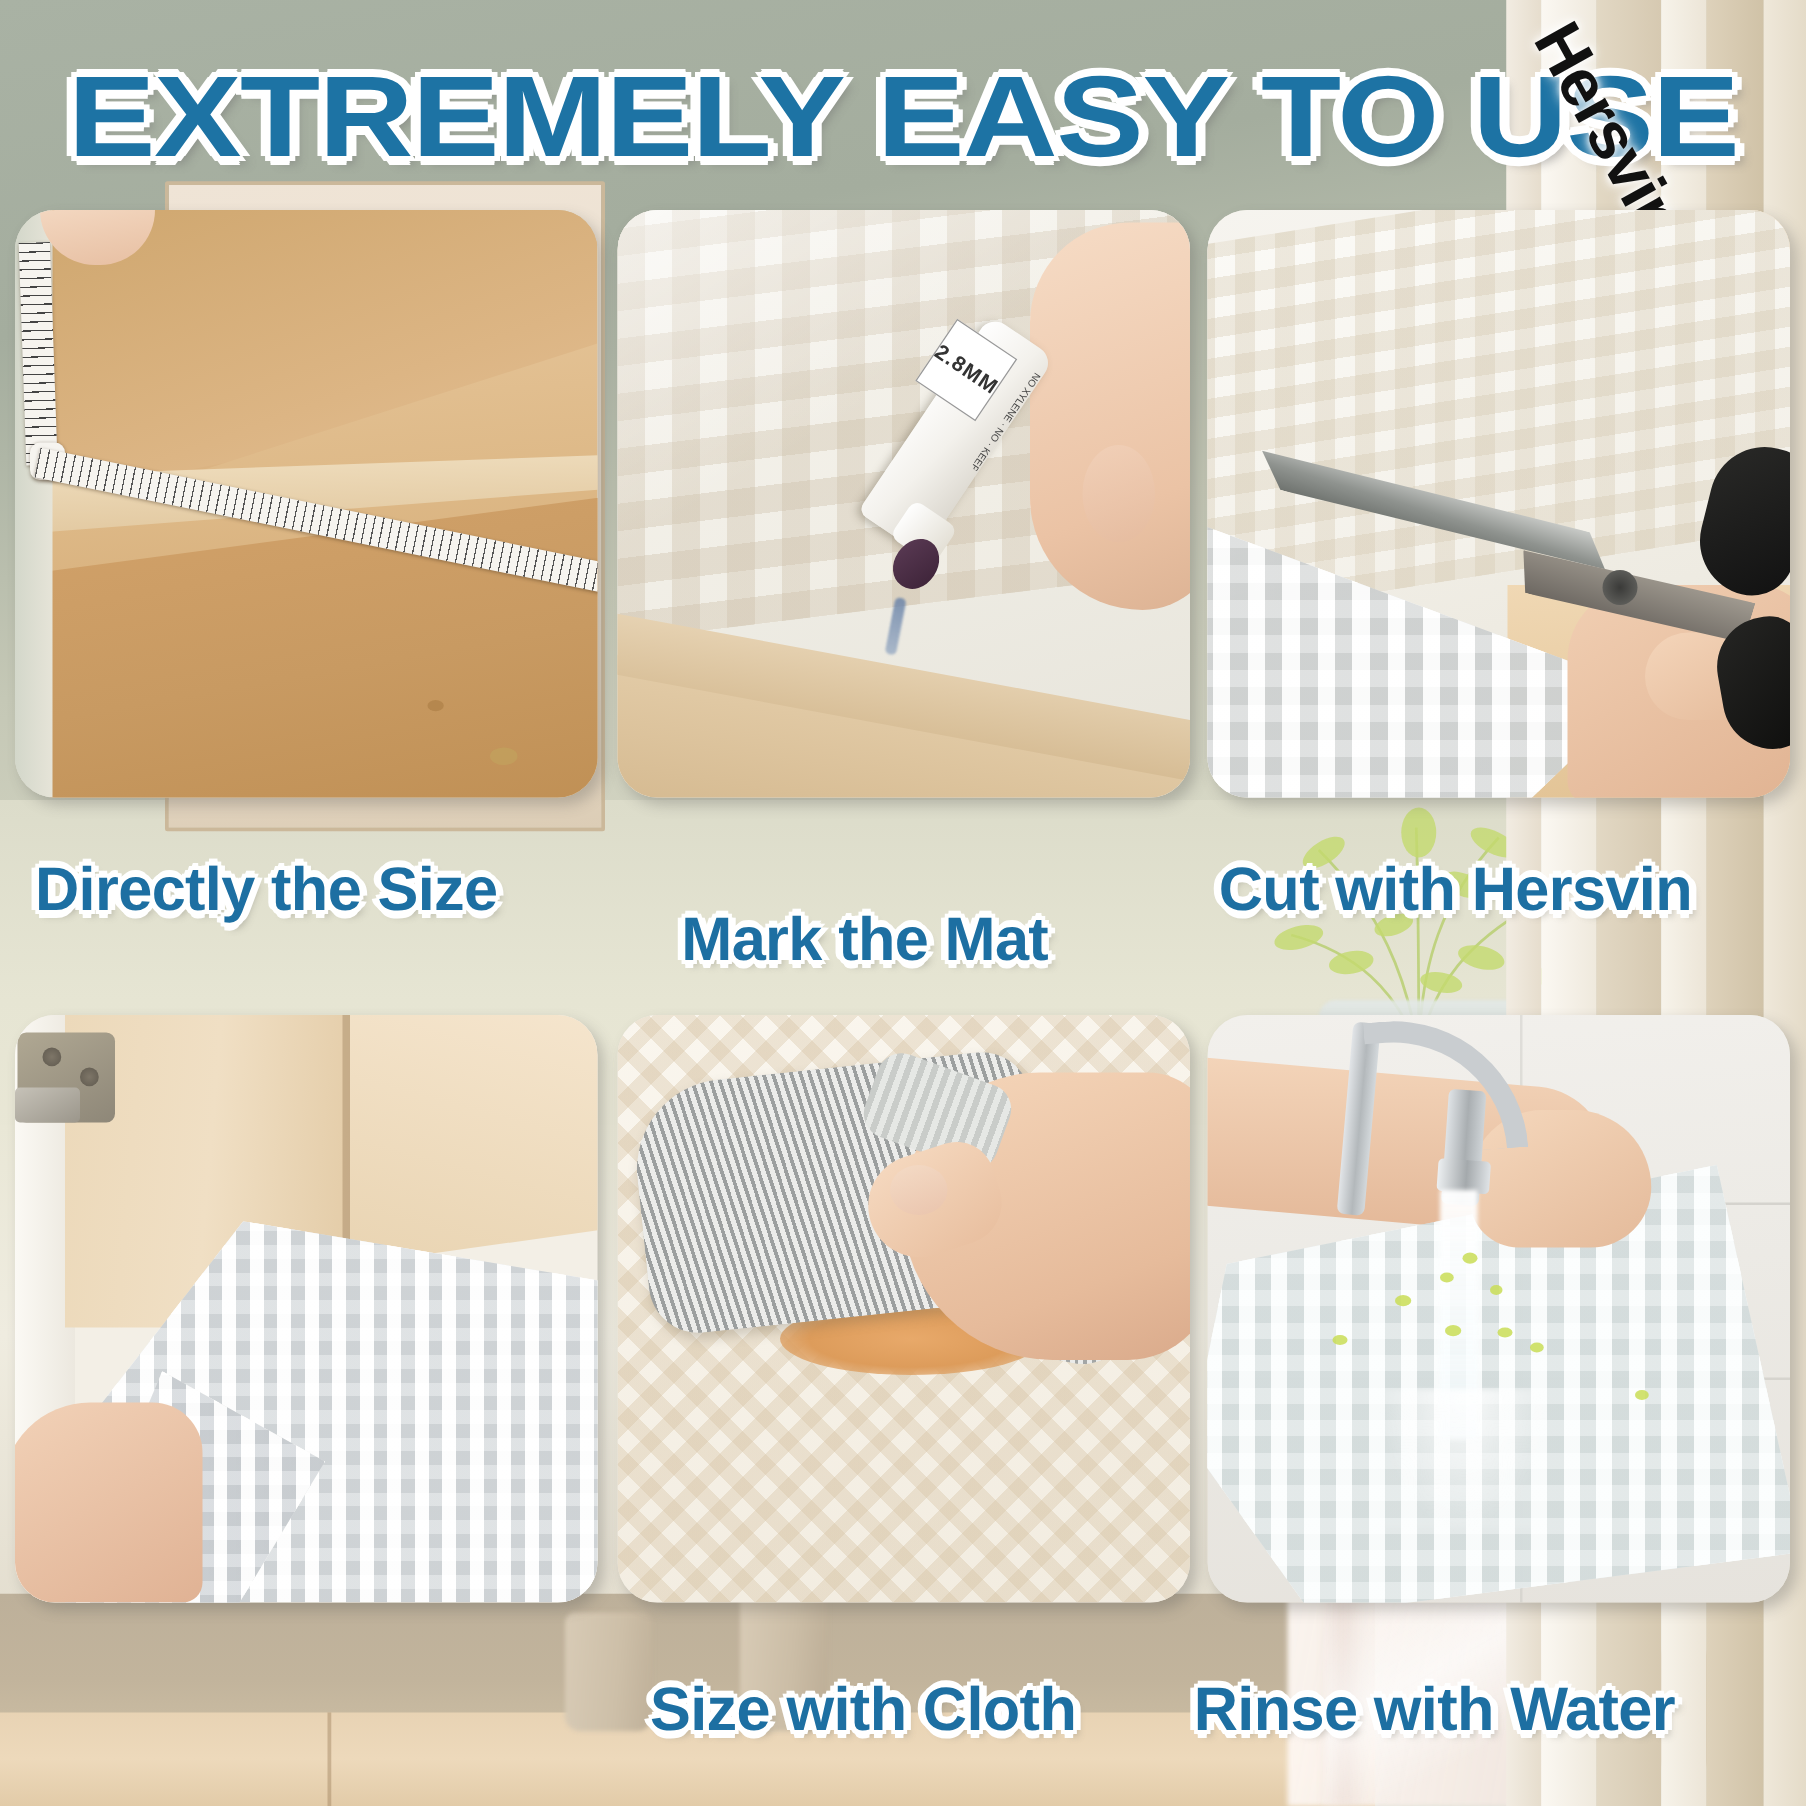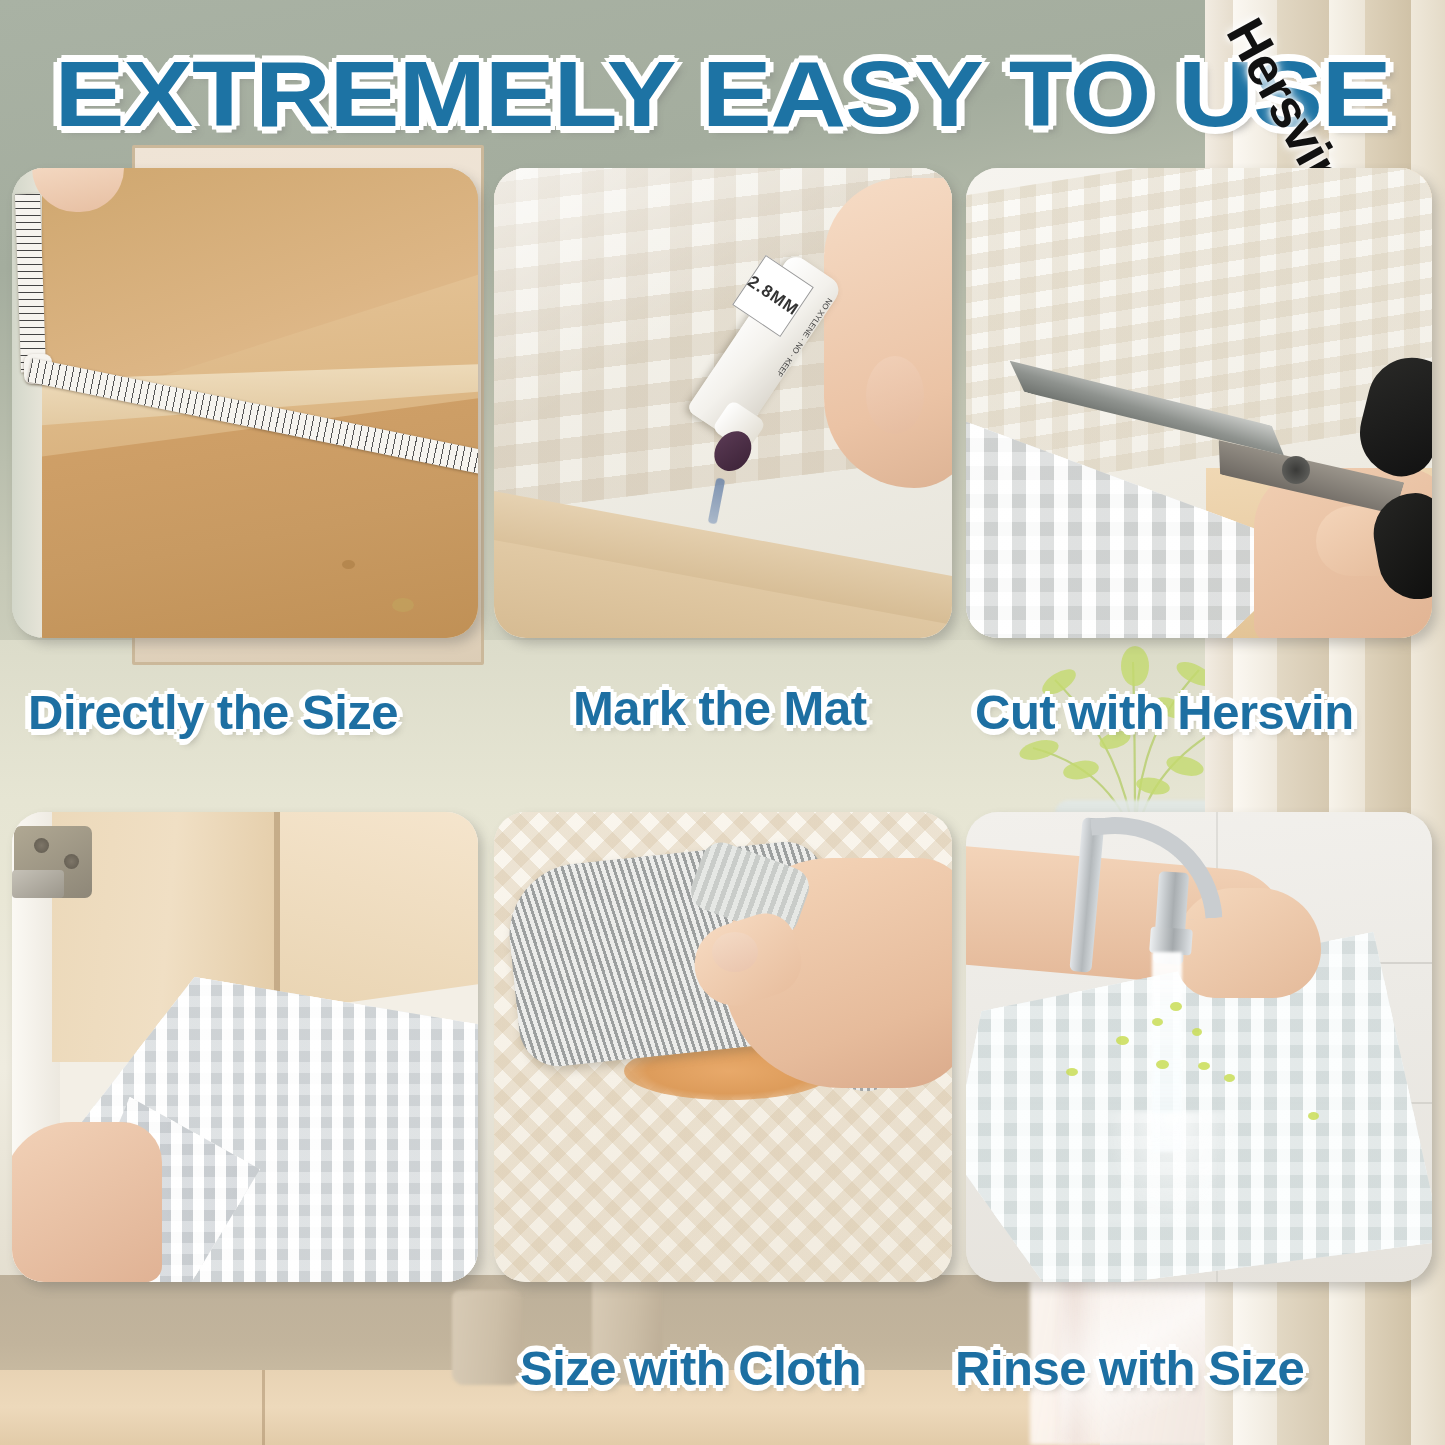--- a/index.html
+++ b/index.html
@@ -519,21 +519,21 @@
     font-family:"Liberation Sans", sans-serif;
     white-space:nowrap;
     letter-spacing:-.5px;
     text-shadow:
       -4px 0 0 #fff, 4px 0 0 #fff, 0 -4px 0 #fff, 0 4px 0 #fff,
       -3px -3px 0 #fff, 3px -3px 0 #fff, -3px 3px 0 #fff, 3px 3px 0 #fff,
       -6px 0 0 #fff, 6px 0 0 #fff, 0 -6px 0 #fff, 0 6px 0 #fff,
       4px 5px 6px rgba(120,118,110,.42);
   }
   .c1 { left:28px;  top:684px; }
-  .c2 { left:545px; top:680px;margin-left:28px; }
+  .c2 { left:545px; top:724px; }
   .c3 { left:975px; top:684px; }
   .c4 { left:60px;  top:1305px; }
   .c4b{ left:35px;  top:1368px; }
   .c5 { left:520px; top:1340px; }
   .c6 { left:955px; top:1340px; }
 </style>
 </head>
 <body>
 
 <div class="bg">
@@ -706,15 +706,15 @@
       <div class="crumb" style="left:232px;top:250px;width:12px;height:8px;"></div>
       <div class="crumb" style="left:258px;top:262px;width:11px;height:8px;"></div>
       <div class="crumb" style="left:342px;top:300px;width:11px;height:8px;"></div>
     </div>
   </div>
 
   <div class="cap c1">Directly the Size</div>
   <div class="cap c2">Mark the Mat</div>
   <div class="cap c3">Cut with Hersvin</div>
   <div class="cap c5">Size with Cloth</div>
-  <div class="cap c6">Rinse with Size</div>
+  <div class="cap c6">Rinse with Water</div>
 
 </div>
 
 </body></html>

